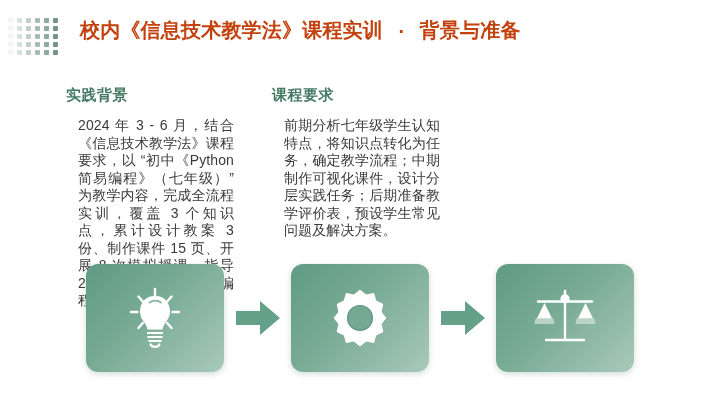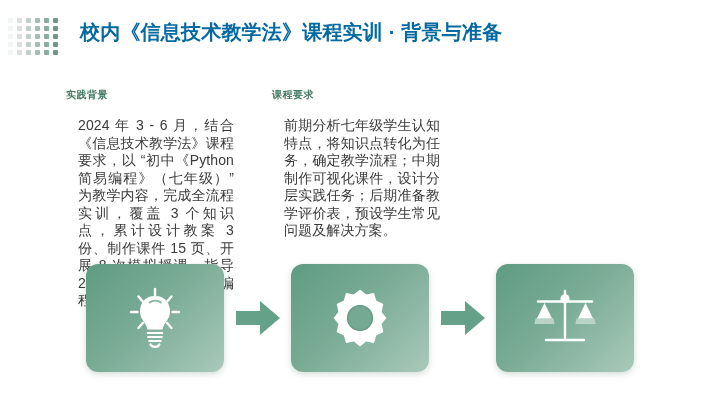--- a/index.html
+++ b/index.html
@@ -38,42 +38,43 @@
     position: absolute;
     left: 80px;
     top: 17px;
     right: 20px;
     height: 40px;
   }
   #page-title {
     margin: 0;
     font-size: 20px;
     font-weight: bold;
-    color: #0369a1;
+    color: #c2410c;
     letter-spacing: 0.2px;
     line-height: 30px;
     white-space: nowrap;
+    font-family: Liberation Mono, monospace;
   }
 
   
   #columns {
     position: absolute;
     left: 66px;
     top: 86px;
     width: 600px;
     display: flex;
     gap: 26px;
   }
   .column {
     width: 180px;
   }
   .col-heading {
     font-family: "Liberation Serif", "DejaVu Serif", serif;
     font-weight: bold;
-    font-size: 10px;
+    font-size: 15px;
     color: #447a63;
     margin: 0 0 13px 0;
     line-height: 18px;
     letter-spacing: 0.5px;
   }
   .col-body {
     margin: 12px;
     font-size: 14px;
     line-height: 17.5px;
     color: #3a3a3a;

